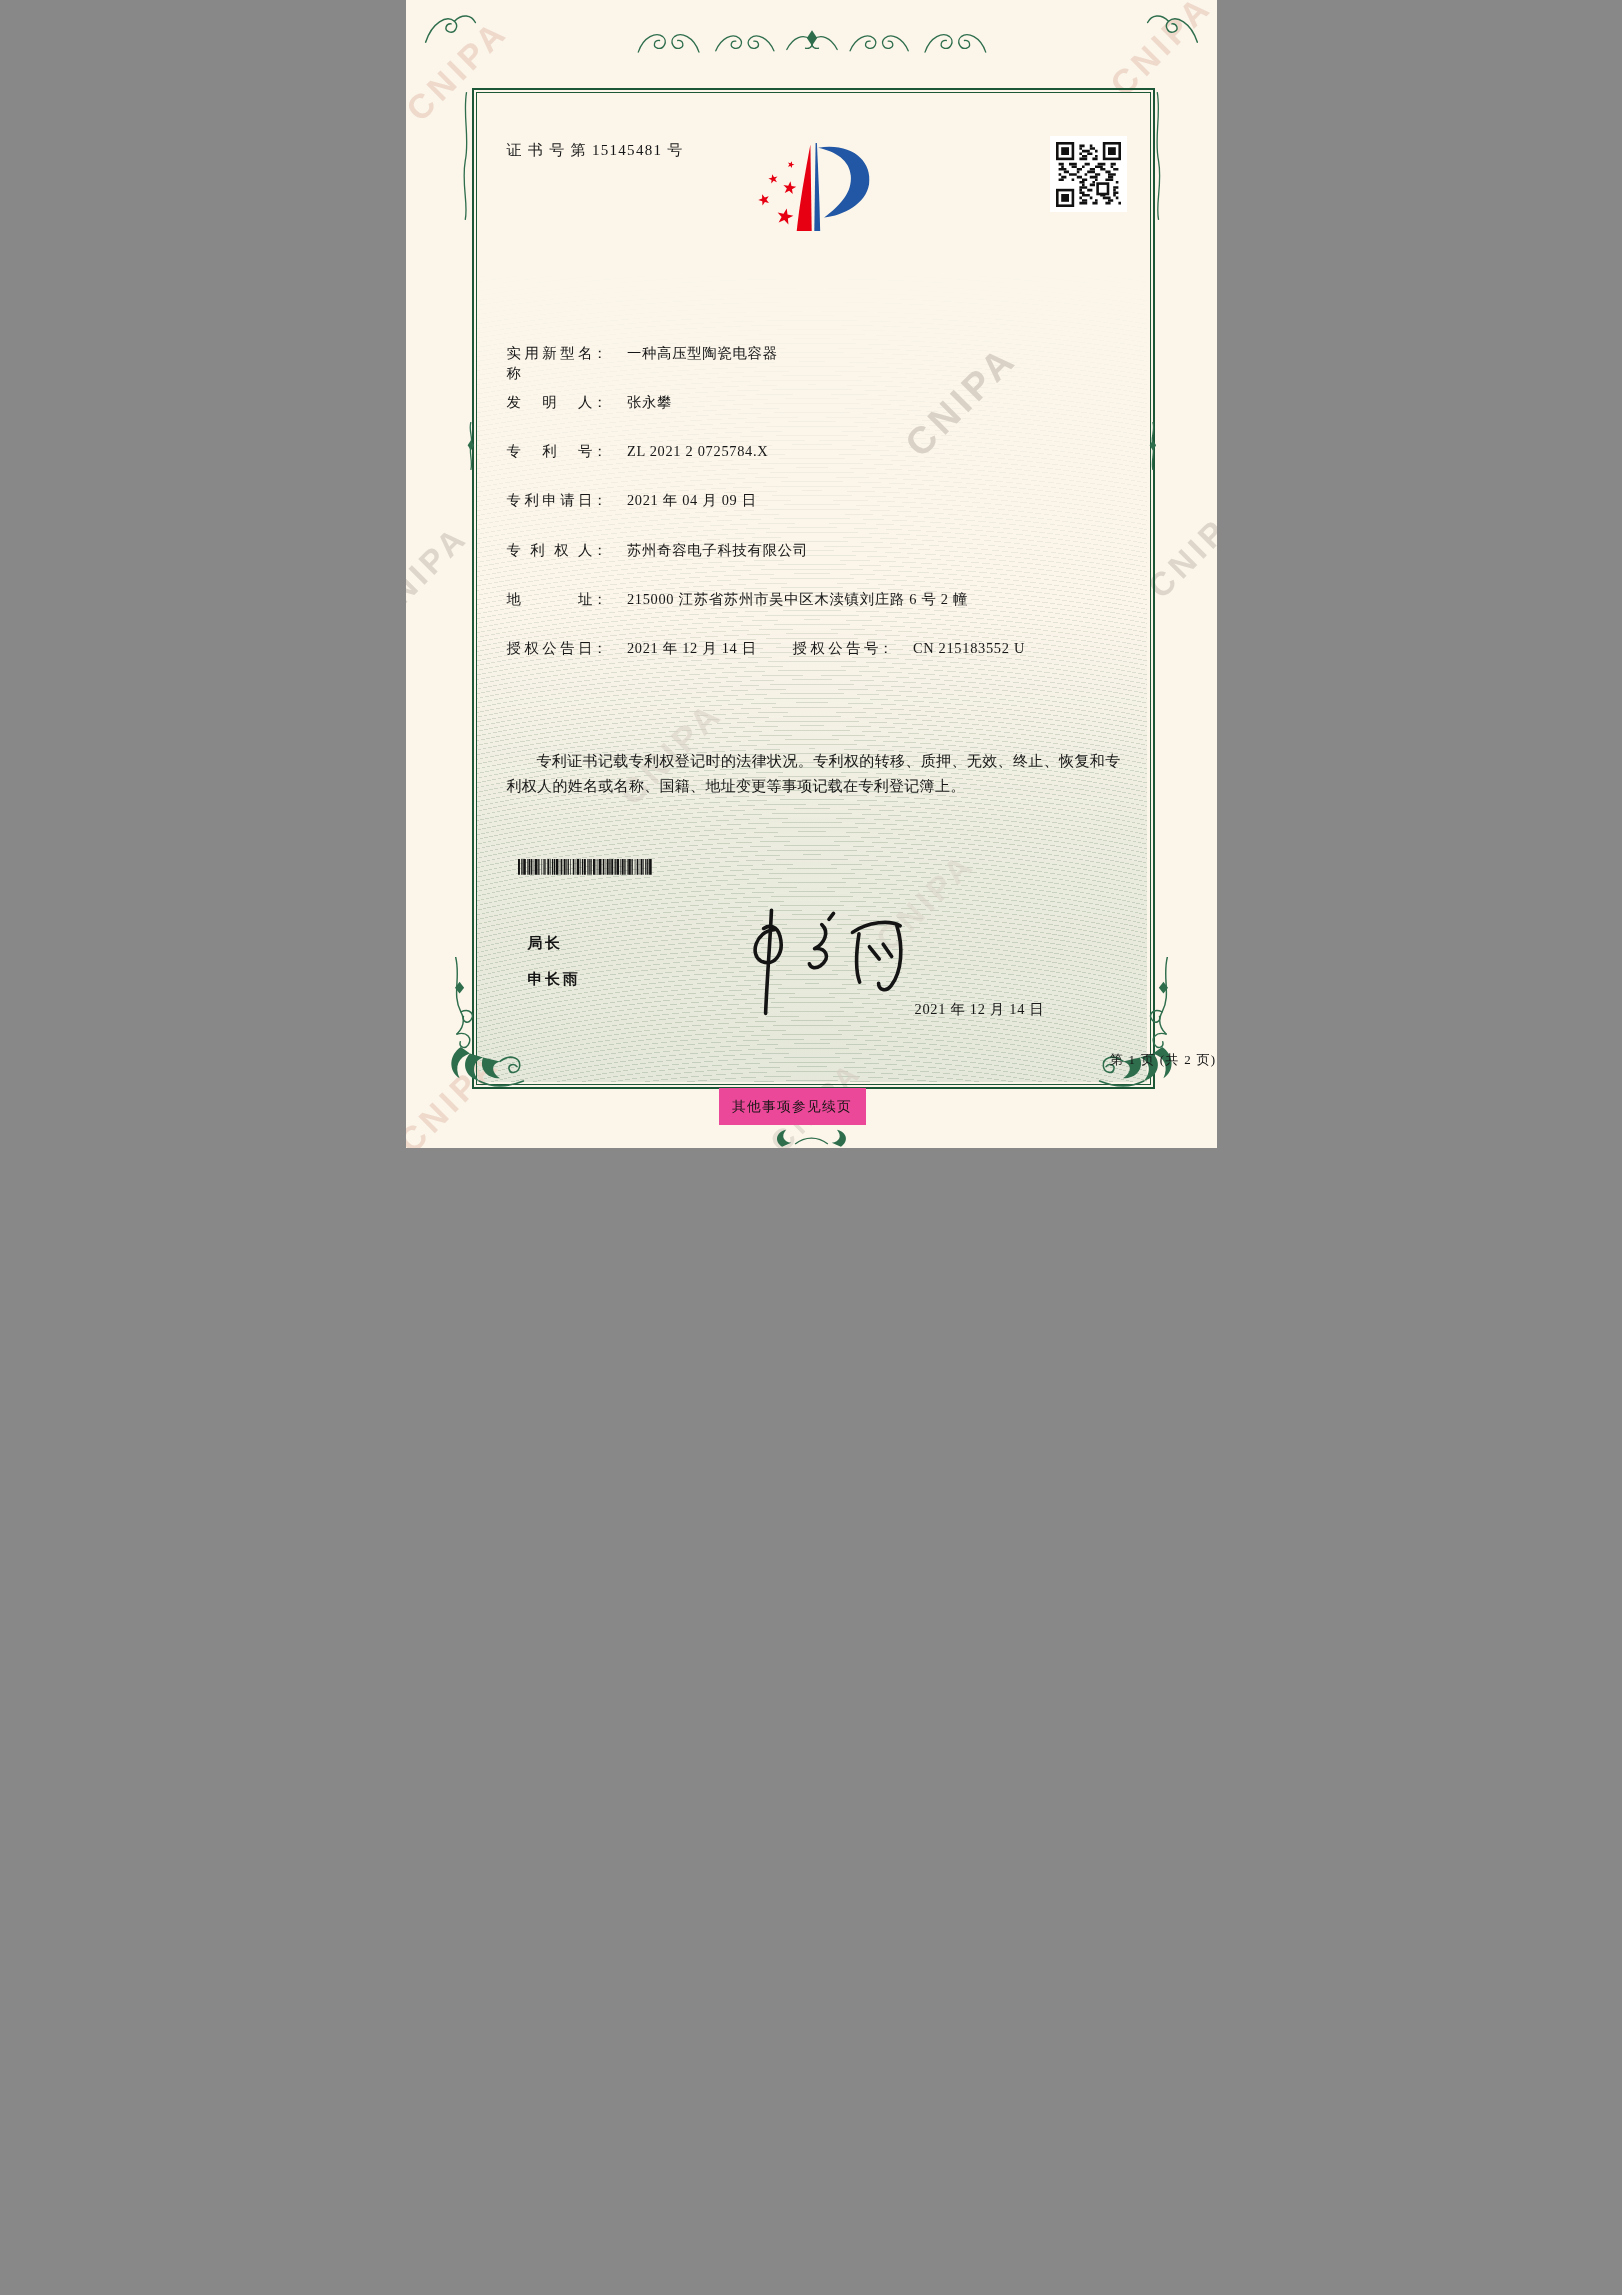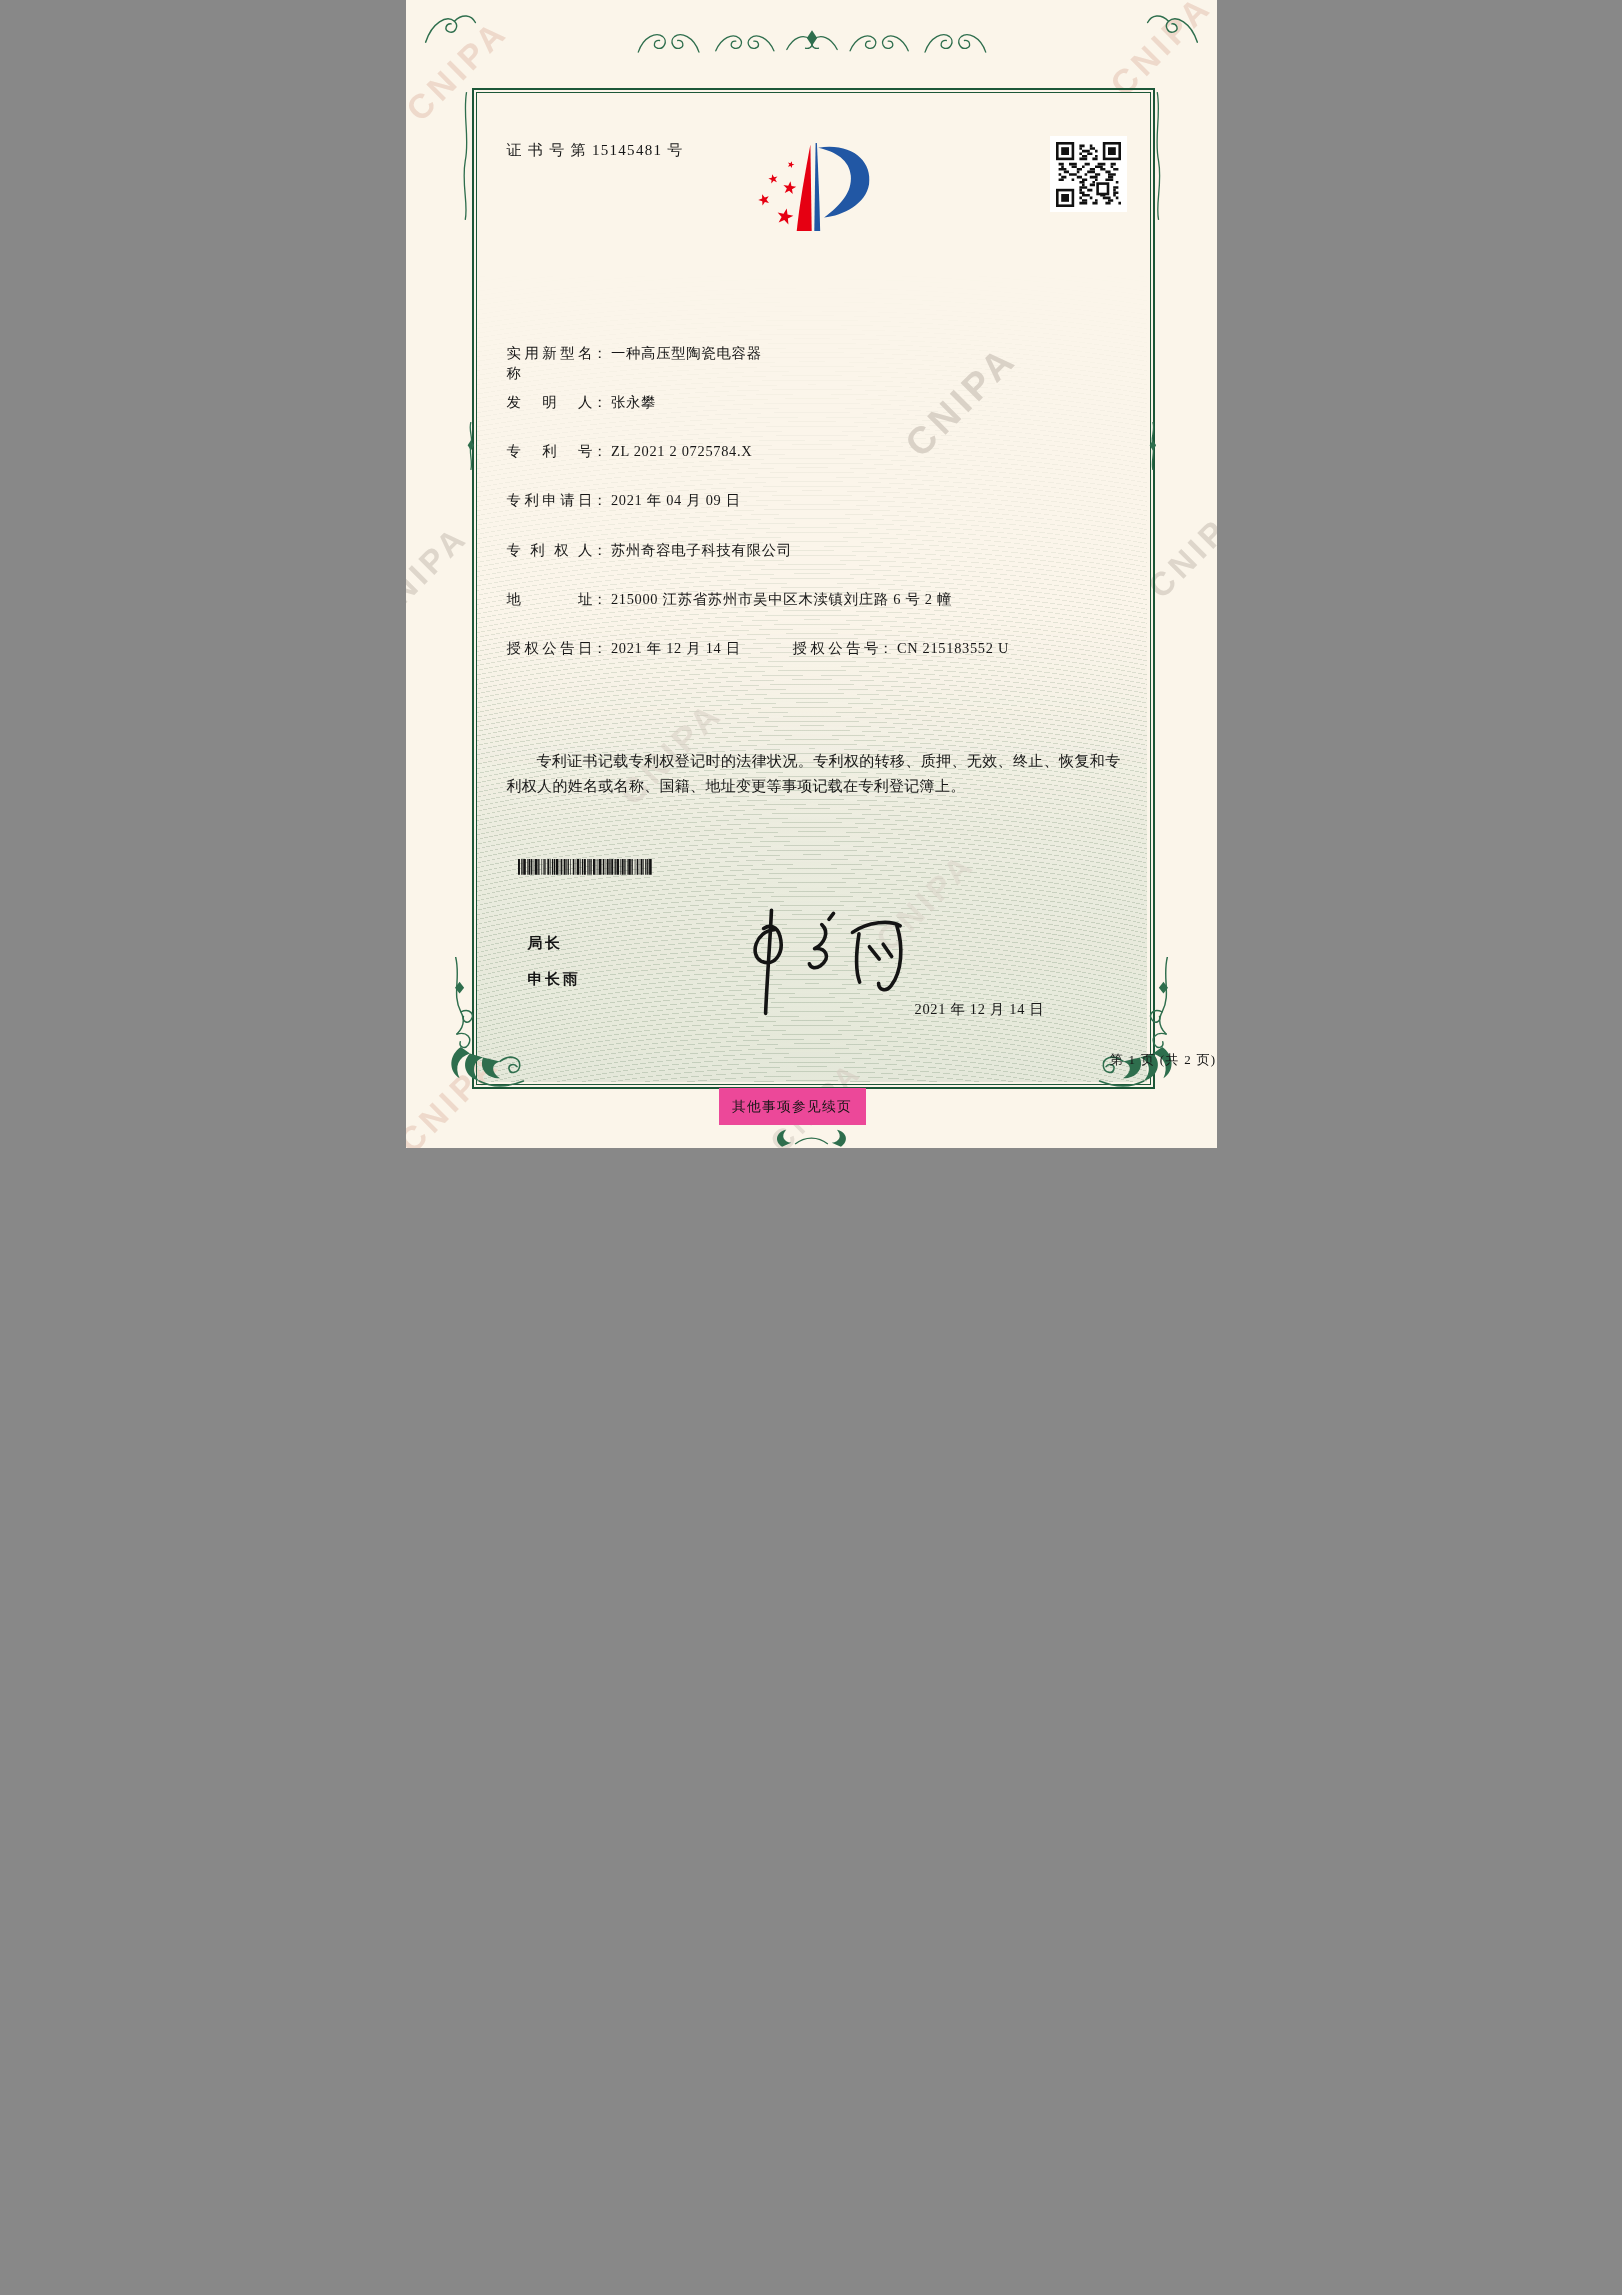--- a/index.html
+++ b/index.html
@@ -38,21 +38,21 @@
   .content{position:absolute; inset:0; z-index:4;}
   .certno{position:absolute; left:101px; top:141px; font-size:15px; letter-spacing:1.3px;}
   .logo{position:absolute; left:346px; top:132px;}
   .qrpanel{position:absolute; left:644px; top:136px; width:77px; height:76px; background:#fff;
     display:flex; align-items:center; justify-content:center;}
   .doc-title{position:absolute; left:0; top:250px; width:811px; text-align:center;
     font-size:34px; font-weight:bold; letter-spacing:11.8px; text-indent:11.8px;}
   .field-row{position:absolute; left:101px; width:615px; height:19.6px; font-size:14.4px; line-height:19.6px;}
   .flabel{display:inline-block; width:86px; text-align:justify; text-align-last:justify; vertical-align:top;}
   .fcolon{display:inline-block; vertical-align:top;}
-  .fvalue{display:inline-block; margin-left:4px; vertical-align:top; letter-spacing:0.7px;}
+  .fvalue{display:inline-block; margin-left:20px; vertical-align:top; letter-spacing:0.7px;}
   .grant{position:absolute; left:286px; top:0;}
   .para{position:absolute; left:101px; width:614px; font-size:15px; line-height:25px;
     text-align:justify; letter-spacing:0.3px;}
   .para p{margin:0; text-indent:2em;}
   .barcode{position:absolute; left:112px; top:859px;}
   .officer{position:absolute; left:122px; font-size:15px; font-weight:bold; letter-spacing:2.6px;}
   .sig{position:absolute; left:308px; top:902px;}
   .issue-date{position:absolute; left:509px; top:1000px; font-size:14.4px; letter-spacing:0.7px;}
   .pagefoot{position:absolute; left:0; top:1051px; width:811px; text-align:right; font-size:13px; letter-spacing:1.3px;}
   .note-box{position:absolute; left:313px; top:1088px; width:147px; height:37px; background:#ec4899;

